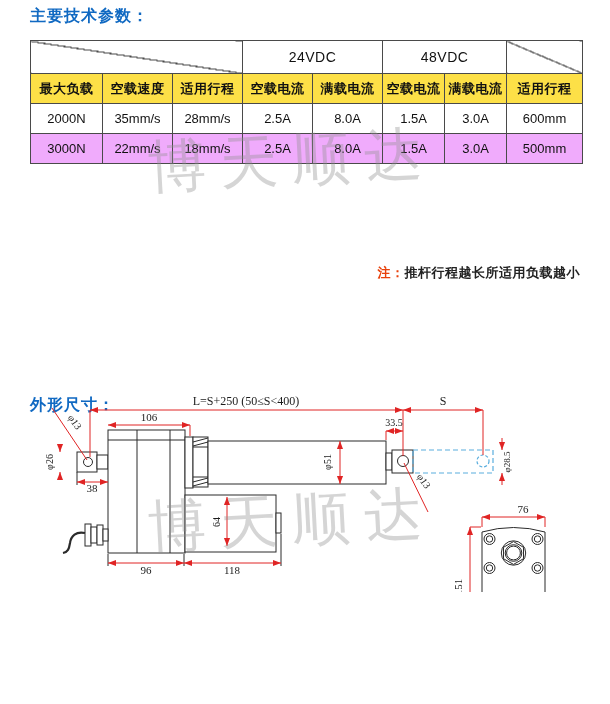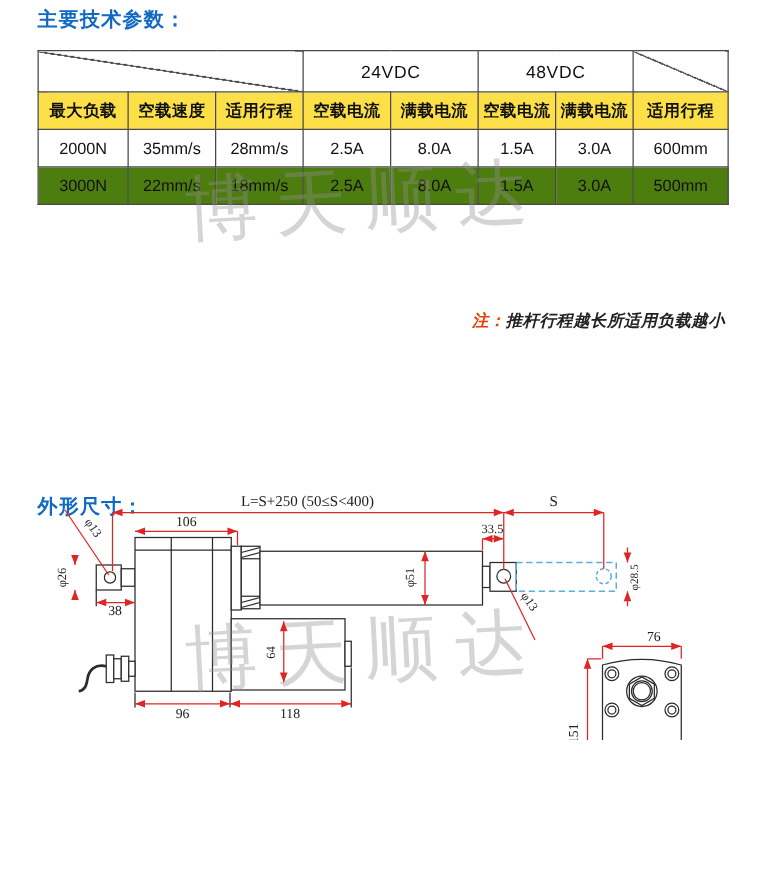--- a/index.html
+++ b/index.html
@@ -12,27 +12,27 @@
   
   #spec-table{position:absolute;left:30px;top:40px;border-collapse:collapse;table-layout:fixed;
               width:552px;}
   #spec-table td{border:1px solid #4a4a4a;text-align:center;vertical-align:middle;padding:0;
                  font-size:13px;color:#111;}
   #spec-table tr.r1{height:33px;}
   #spec-table tr.r2{height:30px;}
   #spec-table tr.rd{height:30px;padding-left:13px;}
   #spec-table td.vdc{font-size:14px;font-weight:500;letter-spacing:0.5px;}
   #spec-table td.hd{background:#fde047;font-weight:600;letter-spacing:0.5px;font-family:Liberation Mono, monospace;}
-  #spec-table tr.alt td{background:#4d7c0f;}
+  #spec-table tr.alt td{background:#f0abfc;}
   td.diag{background-image:linear-gradient(to top right,
           transparent calc(50% - 0.6px), #4a4a4a calc(50% - 0.6px),
           #4a4a4a calc(50% + 0.6px), transparent calc(50% + 0.6px));}
 
-  .note-line{position:absolute;right:30px;top:248px;font-size:13px;font-weight:600;color:#222;
-             letter-spacing:0.5px;font-style:italic;}
+  .note-line{position:absolute;right:30px;top:264px;font-size:13px;font-weight:600;color:#222;
+             letter-spacing:0.5px;}
   .note-red{color:#e8400a;}
   .stroke-note{position:absolute;right:30px;top:666px;font-size:10px;font-weight:700;color:#222;
                letter-spacing:0.5px;font-style:italic;}
 
   .watermark{position:absolute;left:148px;white-space:nowrap;pointer-events:none;z-index:6;
              font-family:"DejaVu Serif",serif;font-size:58px;letter-spacing:14px;
              color:rgba(145,145,145,0.38);transform:rotate(-3deg);}
   #wm1{top:122px;}
   #wm2{top:482px;}
 

